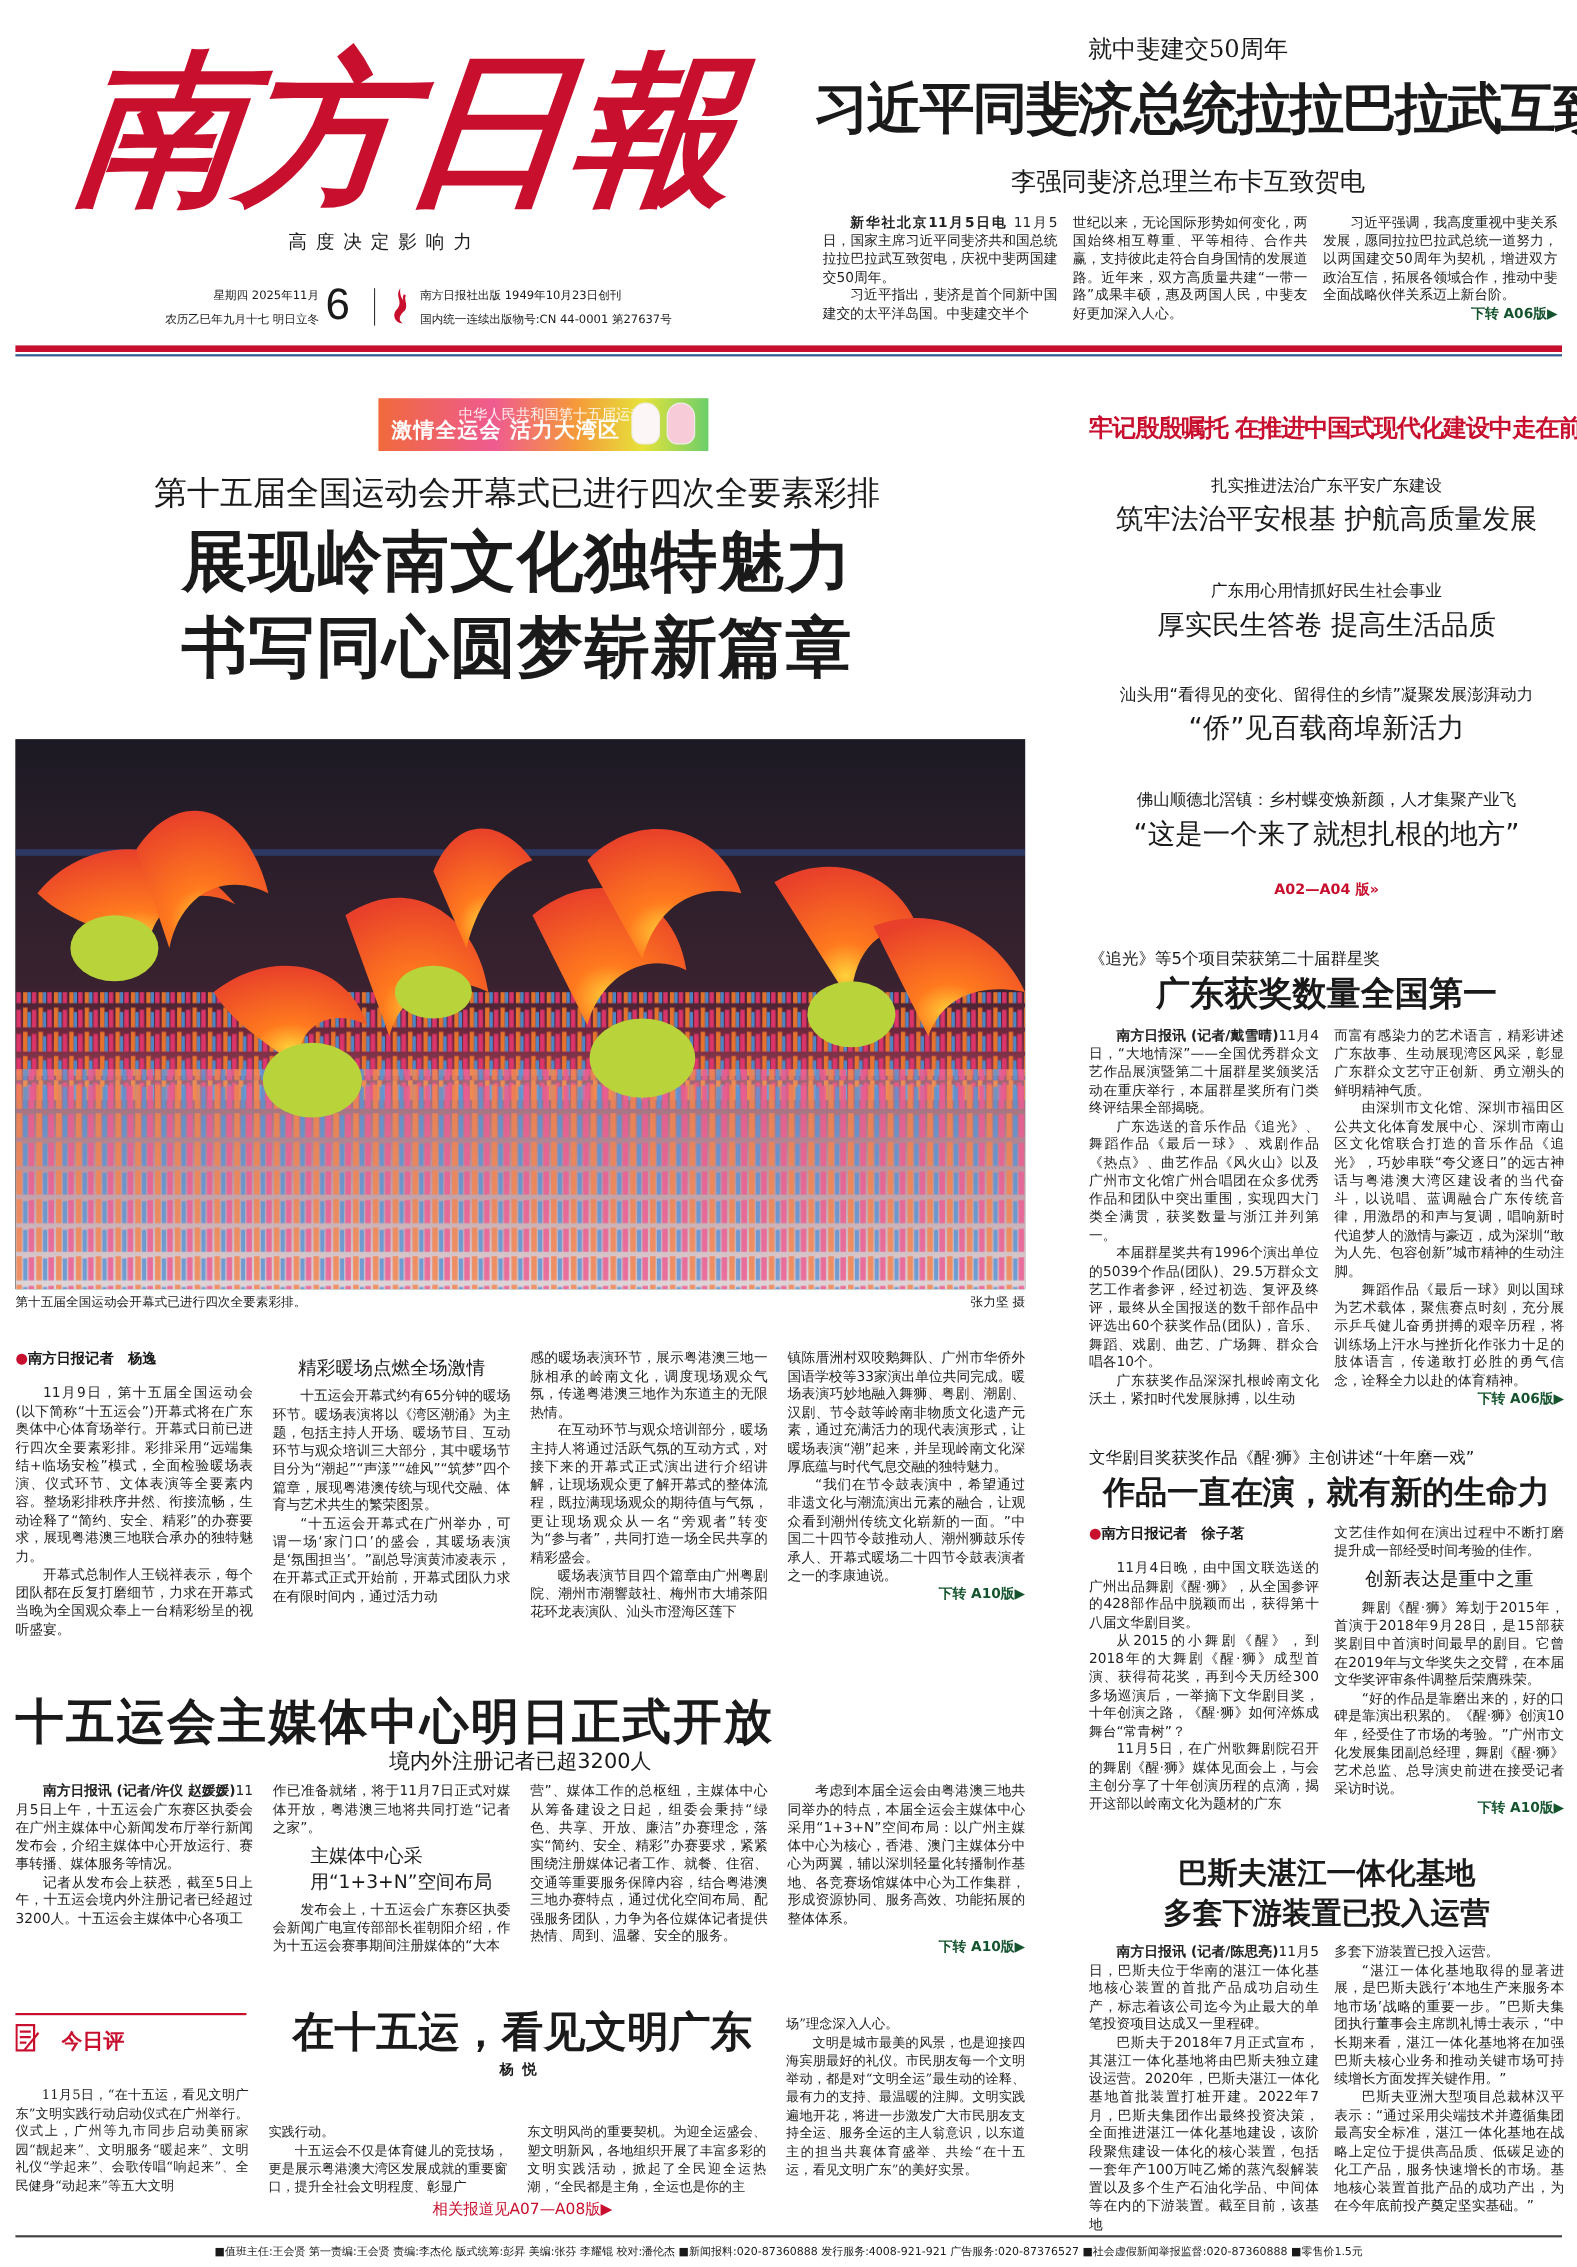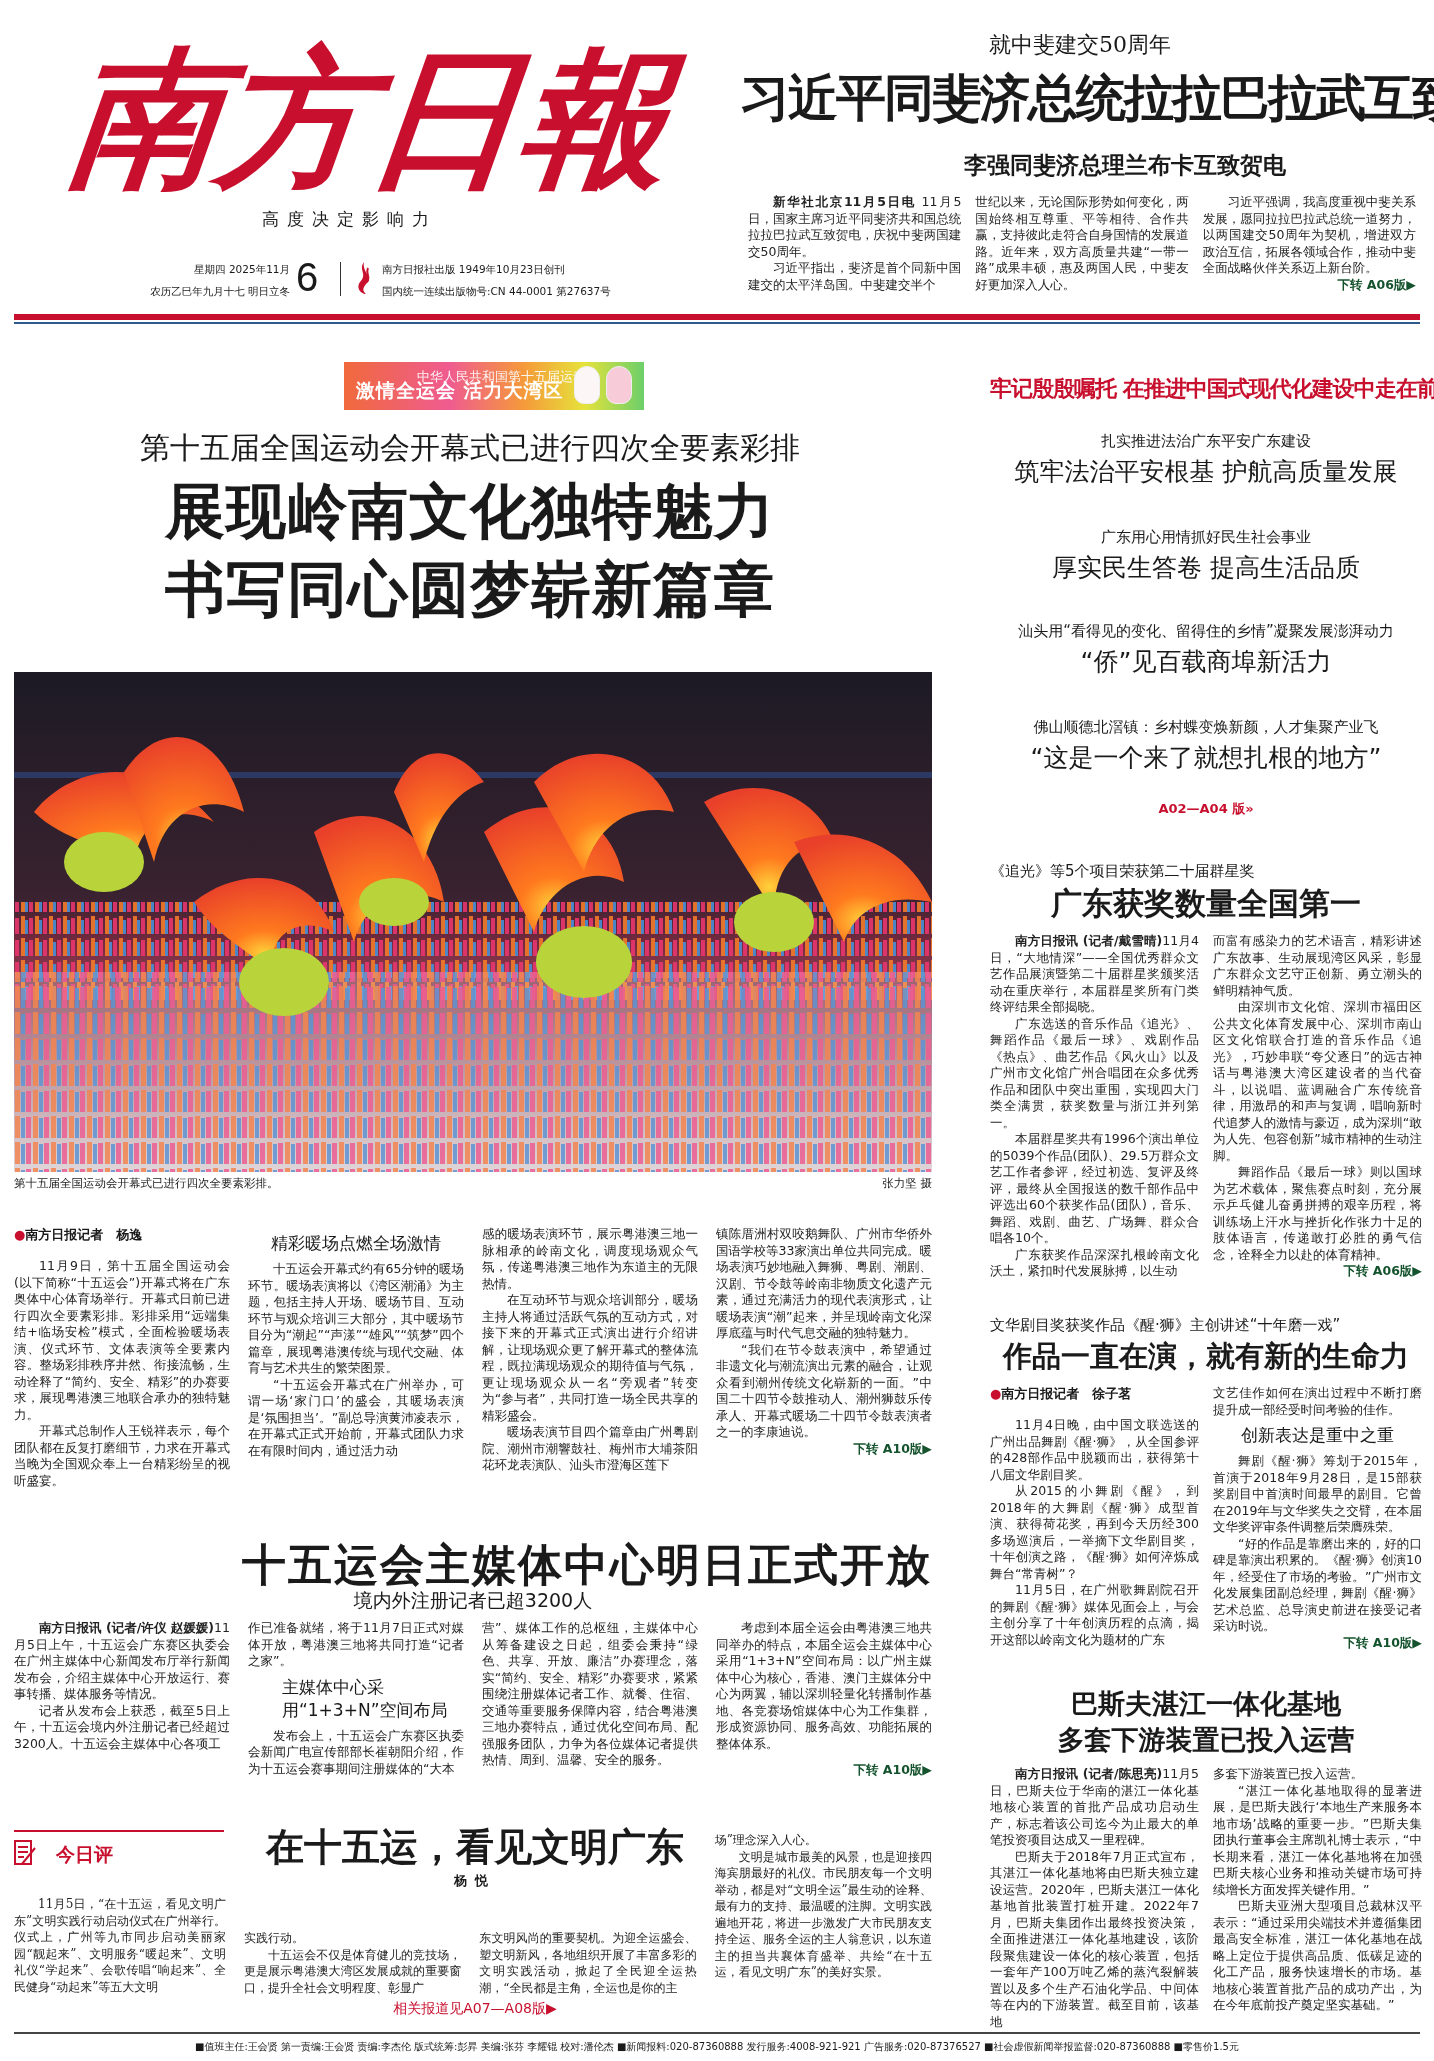--- a/index.html
+++ b/index.html
@@ -25,41 +25,41 @@
   .vsep { left: 340px; top: 262px; width: 1px; height: 34px; background: #333; }
   .flame { left: 354px; top: 260px; }
   .pubinfo { left: 382px; top: 258px; font-size: 10.5px; line-height: 22px; }
 
   .rule-red { left: 14px; top: 314px; width: 1406px; height: 6px; background: #c8102e; }
   .rule-blue { left: 14px; top: 322px; width: 1406px; height: 2px; background: #2f5b8c; }
 
   
   .tr-kicker { left: 800px; top: 30px; width: 560px; font-size: 22px; }
   .tr-headline { left: 740px; top: 66px; width: 690px; font-size: 50px; font-weight: bold; line-height: 64px; letter-spacing: -2px; white-space: nowrap; }
-  .tr-sub { left: 845px; top: 150px; width: 560px; font-size: 23px; font-weight: bold; }
+  .tr-sub { left: 800px; top: 150px; width: 560px; font-size: 23px; }
   .tr-cols { left: 748px; top: 194px; width: 668px; display: flex; gap: 14px; }
   .tr-cols > div { flex: 1; }
 
   
   .promo { left: 344px; top: 362px; width: 300px; height: 48px; background: linear-gradient(90deg, #f06a3c 0%, #ef5b90 35%, #f59a3a 60%, #e6e23a 80%, #6ccf6a 100%); display: flex; align-items: flex-end; padding: 0 0 6px 12px; }
   .promo .small { position: absolute; left: 73px; top: 6px; font-size: 13px; color: #fff; opacity: .9; }
   .promo .big { font-size: 19px; color: #fff; font-weight: bold; letter-spacing: 1px; }
   .mascot { position: absolute; top: 4px; width: 26px; height: 38px; border-radius: 13px 13px 10px 10px; background: #fdf6f6; border: 1px solid #eee; }
   .mascot.m1 { right: 44px; } .mascot.m2 { right: 12px; background: #f7cbd8; }
 
   
   .main-kicker { left: 40px; top: 428px; width: 860px; font-size: 30px; }
   .main-h1 { left: 30px; top: 472px; width: 880px; font-size: 60px; font-weight: bold; line-height: 78px; letter-spacing: 1px; }
   .photo { left: 14px; top: 672px; width: 918px; height: 500px; overflow: hidden; background: #1d1a22; }
   .caption { left: 14px; top: 1176px; width: 918px; font-size: 11.5px; display: flex; justify-content: space-between; }
 
   .lead-cols { left: 14px; top: 1226px; width: 918px; display: grid; grid-template-columns: repeat(4, 1fr); column-gap: 18px; }
 
   
-  .h2-story { left: 14px; top: 1536px; width: 918px; font-size: 44px; font-weight: bold; text-align: right; letter-spacing: 2px; }
+  .h2-story { left: 14px; top: 1536px; width: 918px; font-size: 44px; font-weight: bold; text-align: left; letter-spacing: 2px; }
   .h2-sub { left: 14px; top: 1588px; width: 918px; font-size: 19px; text-align: center; }
   .story2-cols { left: 14px; top: 1620px; width: 918px; display: grid; grid-template-columns: repeat(4, 1fr); column-gap: 18px; }
 
   
   .comment-bar { left: 14px; top: 1830px; width: 210px; height: 2px; background: #c8102e; }
   .comment-label { left: 14px; top: 1840px; display: flex; align-items: center; gap: 20px; font-size: 19px; font-weight: bold; color: #c8102e; }
   .comment-h { left: 250px; top: 1822px; width: 450px; font-size: 38px; font-weight: bold; text-align: center; }
   .comment-author { left: 250px; top: 1872px; width: 450px; font-size: 13px; font-weight: bold; text-align: center; letter-spacing: 8px; }
   .comment-cols { left: 14px; top: 1888px; width: 918px; display: grid; grid-template-columns: 212px 1fr 1fr 1fr; column-gap: 18px; }
   .comment-cols p.body { font-family: "DejaVu Serif", serif; font-size: 12px; }

